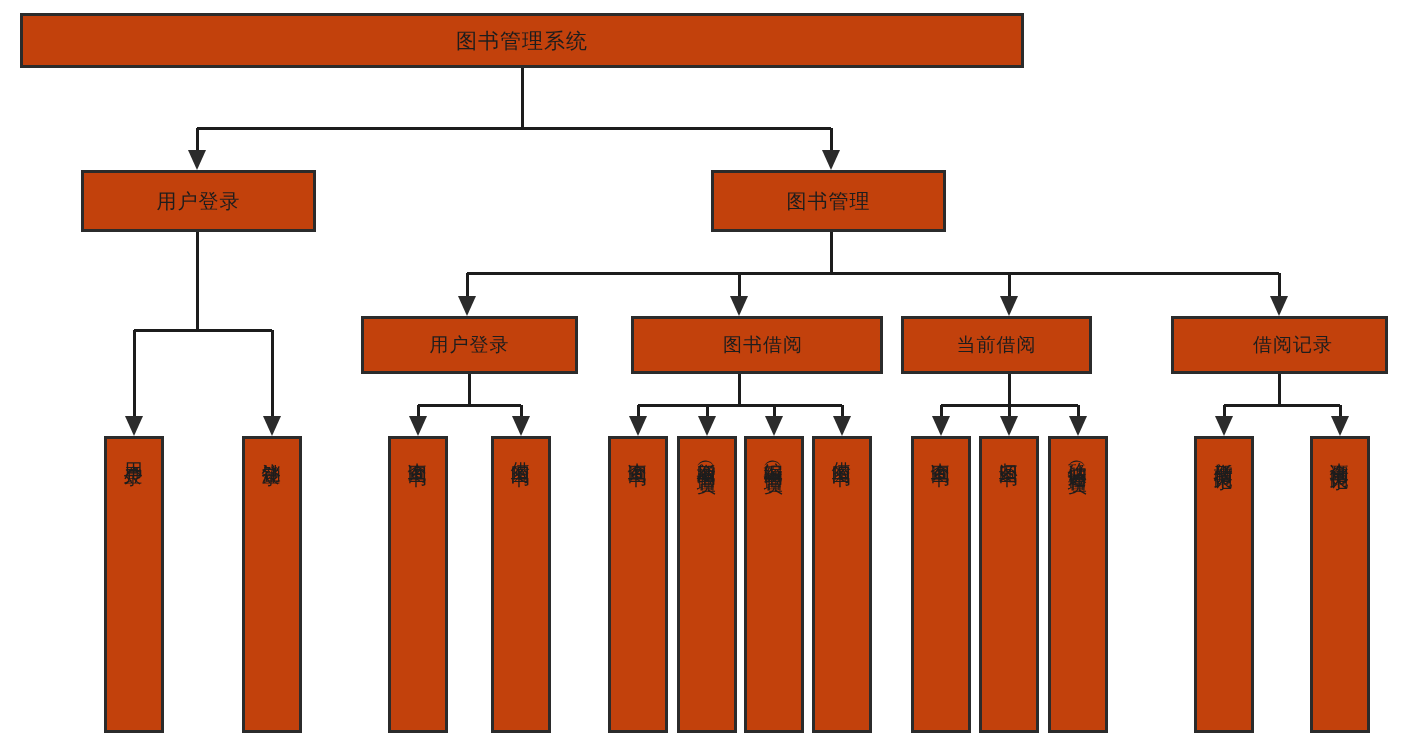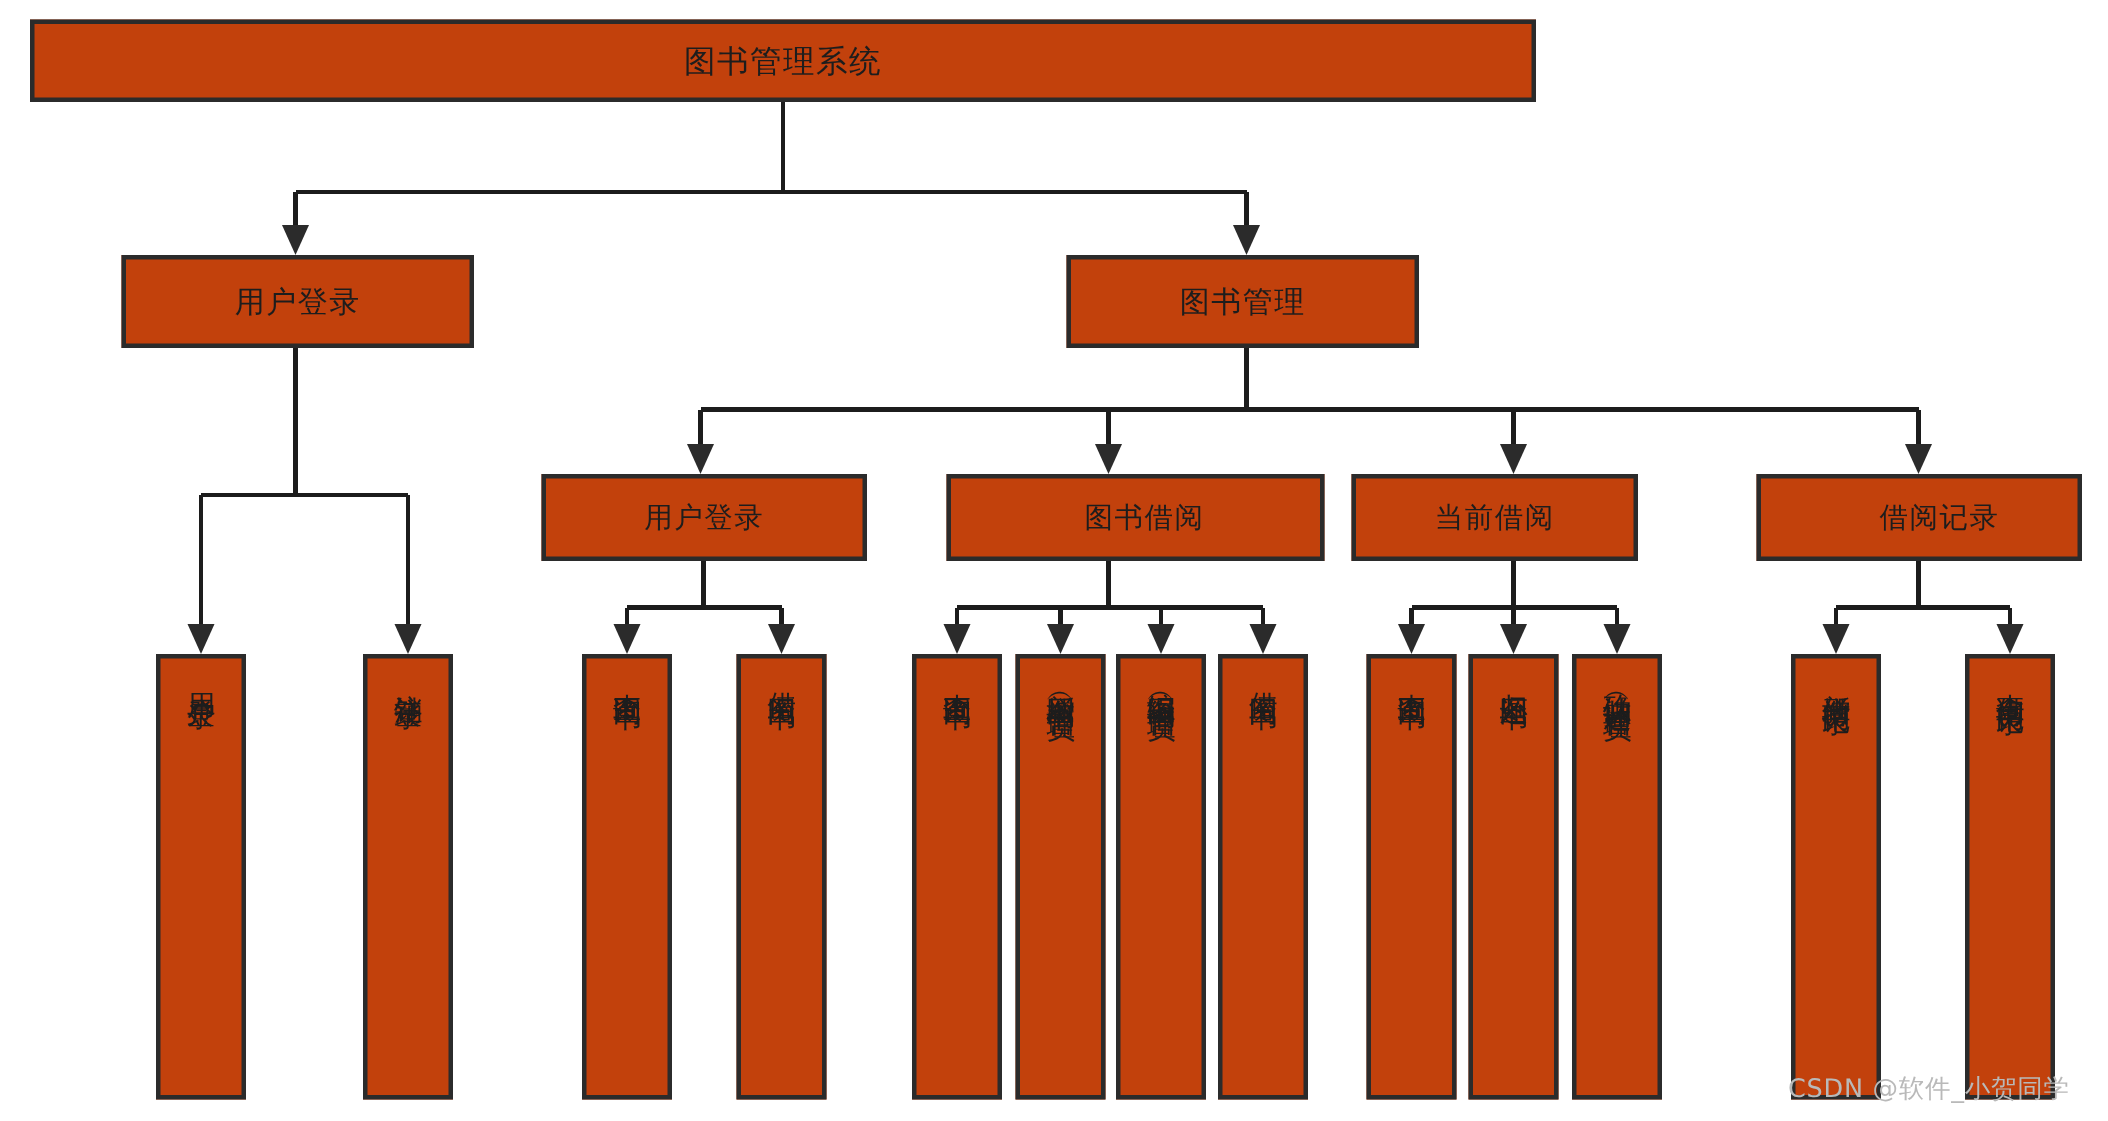--- a/index.html
+++ b/index.html
@@ -219,15 +219,14 @@
     <span class="vtext">确认归还（管理员）</span>
   </div>
 
   <div class="node leaf" style="left:1194px;top:436px;width:60px;height:297px;">
     <span class="vtext">新增借阅记录</span>
   </div>
   <div class="node leaf" style="left:1310px;top:436px;width:60px;height:297px;">
     <span class="vtext">查询借阅记录</span>
   </div>
 
-  <div id="watermark">CSDN @软件_小贺同学</div>
 
 </div>
 
 </body></html>

